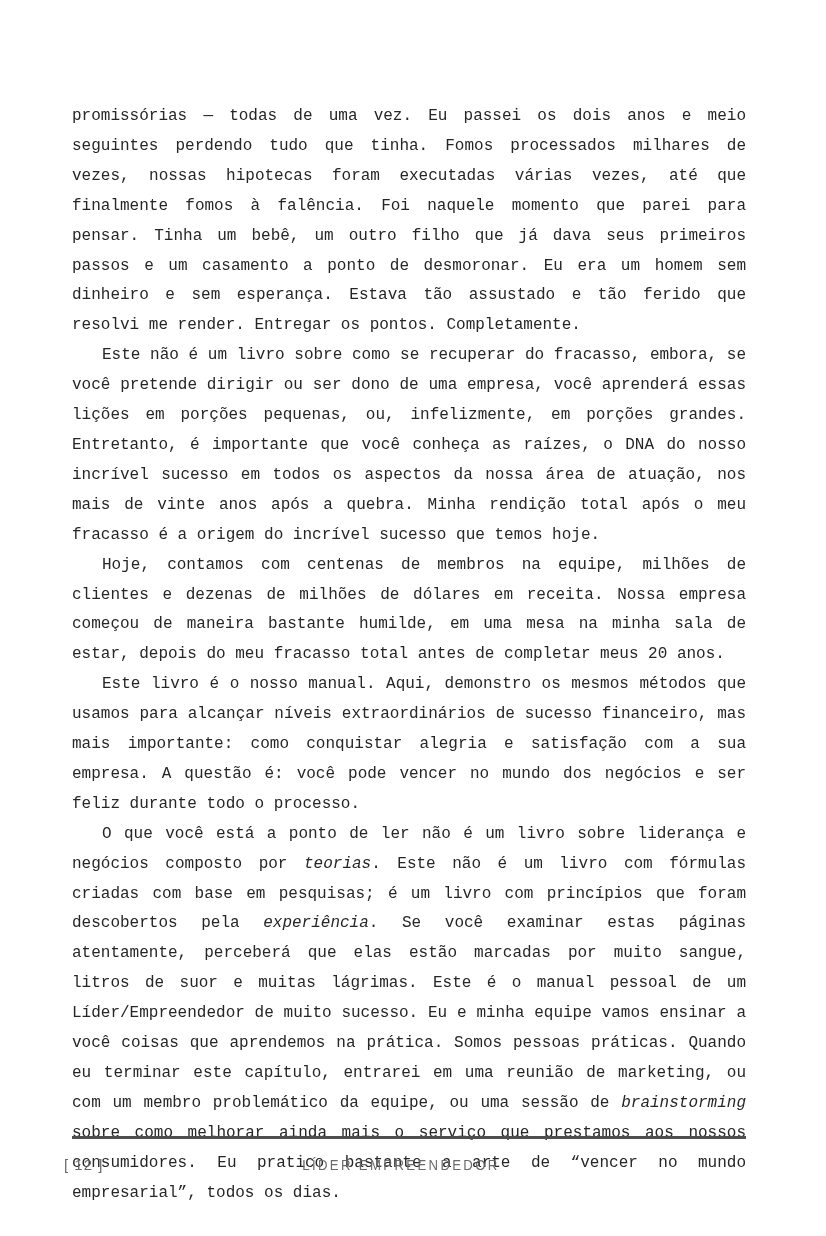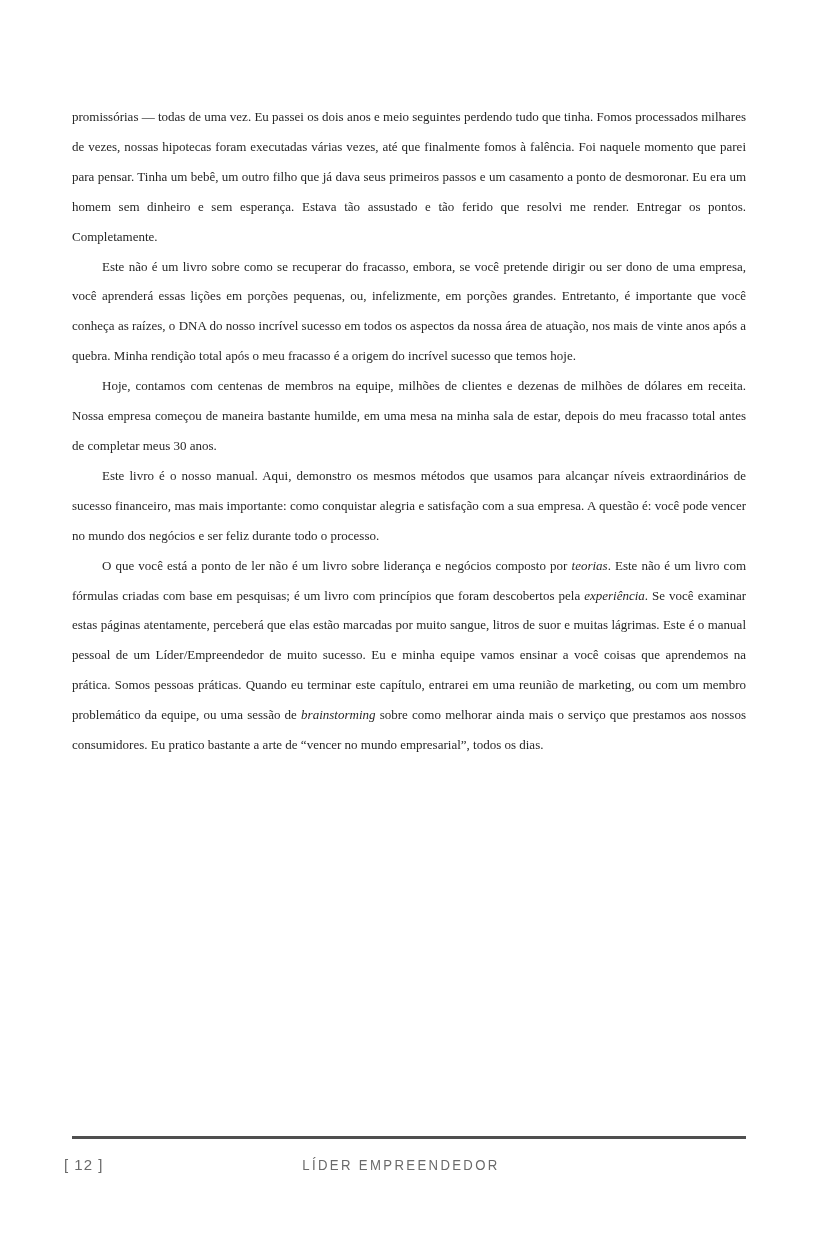--- a/index.html
+++ b/index.html
@@ -18,22 +18,22 @@
     position: absolute;
     inset: 0;
     background: var(--page-bg, #ffffff);
   }
   .body-text {
     position: absolute;
     left: 72px;
     top: 102px;
     width: 674px;
     color: var(--text-color, #262626);
-    font-family: Liberation Serif, serif;
-    font-size: 13px;
+    font-family: Liberation Mono, monospace;
+    font-size: 16px;
     line-height: 29.9px;
     text-align: justify;
     hyphens: auto;
     -webkit-hyphens: auto;
   }
   .body-text p {
     margin: 0;
     padding: 0;
   }
   .body-text p.indent {
@@ -82,21 +82,21 @@
   }
 </style>
 </head>
 <body>
 
 <div class="page">
 
   <div class="body-text" lang="pt-BR">
       <p><span>promissórias — todas de uma vez. Eu passei os dois anos e meio seguintes perdendo tudo que tinha. Fomos processados milhares de vezes, nossas hipotecas foram executadas várias vezes, até que finalmente fomos à falência. Foi naquele momento que parei para pensar. Tinha um bebê, um outro filho que já dava seus primeiros passos e um casamento a ponto de desmoronar. Eu era um homem sem dinheiro e sem esperança. Estava tão assustado e tão ferido que resolvi me render. Entregar os pontos. Completamente.</span></p>
       <p class="indent"><span>Este não é um livro sobre como se recuperar do fracasso, embora, se você pretende dirigir ou ser dono de uma empresa, você aprenderá essas lições em porções pequenas, ou, infelizmente, em porções grandes. Entretanto, é importante que você conheça as raízes, o DNA do nosso incrível sucesso em todos os aspectos da nossa área de atuação, nos mais de vinte anos após a quebra. Minha rendição total após o meu fracasso é a origem do incrível sucesso que temos hoje.</span></p>
-      <p class="indent"><span>Hoje, contamos com centenas de membros na equipe, milhões de clientes e dezenas de milhões de dólares em receita. Nossa empresa começou de maneira bastante humilde, em uma mesa na minha sala de estar, depois do meu fracasso total antes de completar meus 30 anos.</span></p>
+      <p class="indent"><span>Hoje, contamos com centenas de membros na equipe, milhões de clientes e dezenas de milhões de dólares em receita. Nossa empresa começou de maneira bastante humilde, em uma mesa na minha sala de estar, depois do meu fracasso total antes de completar meus 20 anos.</span></p>
       <p class="indent"><span>Este livro é o nosso manual. Aqui, demonstro os mesmos métodos que usamos para alcançar níveis extraordinários de sucesso financeiro, mas mais importante: como conquistar alegria e satisfação com a sua empresa. A questão é: você pode vencer no mundo dos negócios e ser feliz durante todo o processo.</span></p>
       <p class="indent"><span>O que você está a ponto de ler não é um livro sobre liderança e negócios composto por </span><em>teorias</em><span>. Este não é um livro com fórmulas criadas com base em pesquisas; é um livro com princípios que foram descobertos pela </span><em>experiência</em><span>. Se você examinar estas páginas atentamente, perceberá que elas estão marcadas por muito sangue, litros de suor e muitas lágrimas. Este é o manual pessoal de um Líder/Empreendedor de muito sucesso. Eu e minha equipe vamos ensinar a você coisas que aprendemos na prática. Somos pessoas práticas. Quando eu terminar este capítulo, entrarei em uma reunião de marketing, ou com um membro problemático da equipe, ou uma sessão de </span><em>brainstorming</em><span> sobre como melhorar ainda mais o serviço que prestamos aos nossos consumidores. Eu pratico bastante a arte de “vencer no mundo empresarial”, todos os dias.</span></p>
     </div>
 
   <div class="footer-rule"></div>
 
   <div class="footer-row">
     <span class="page-number">[ 12 ]</span>
     <span class="running-title">LÍDER EMPREENDEDOR</span>
   </div>

